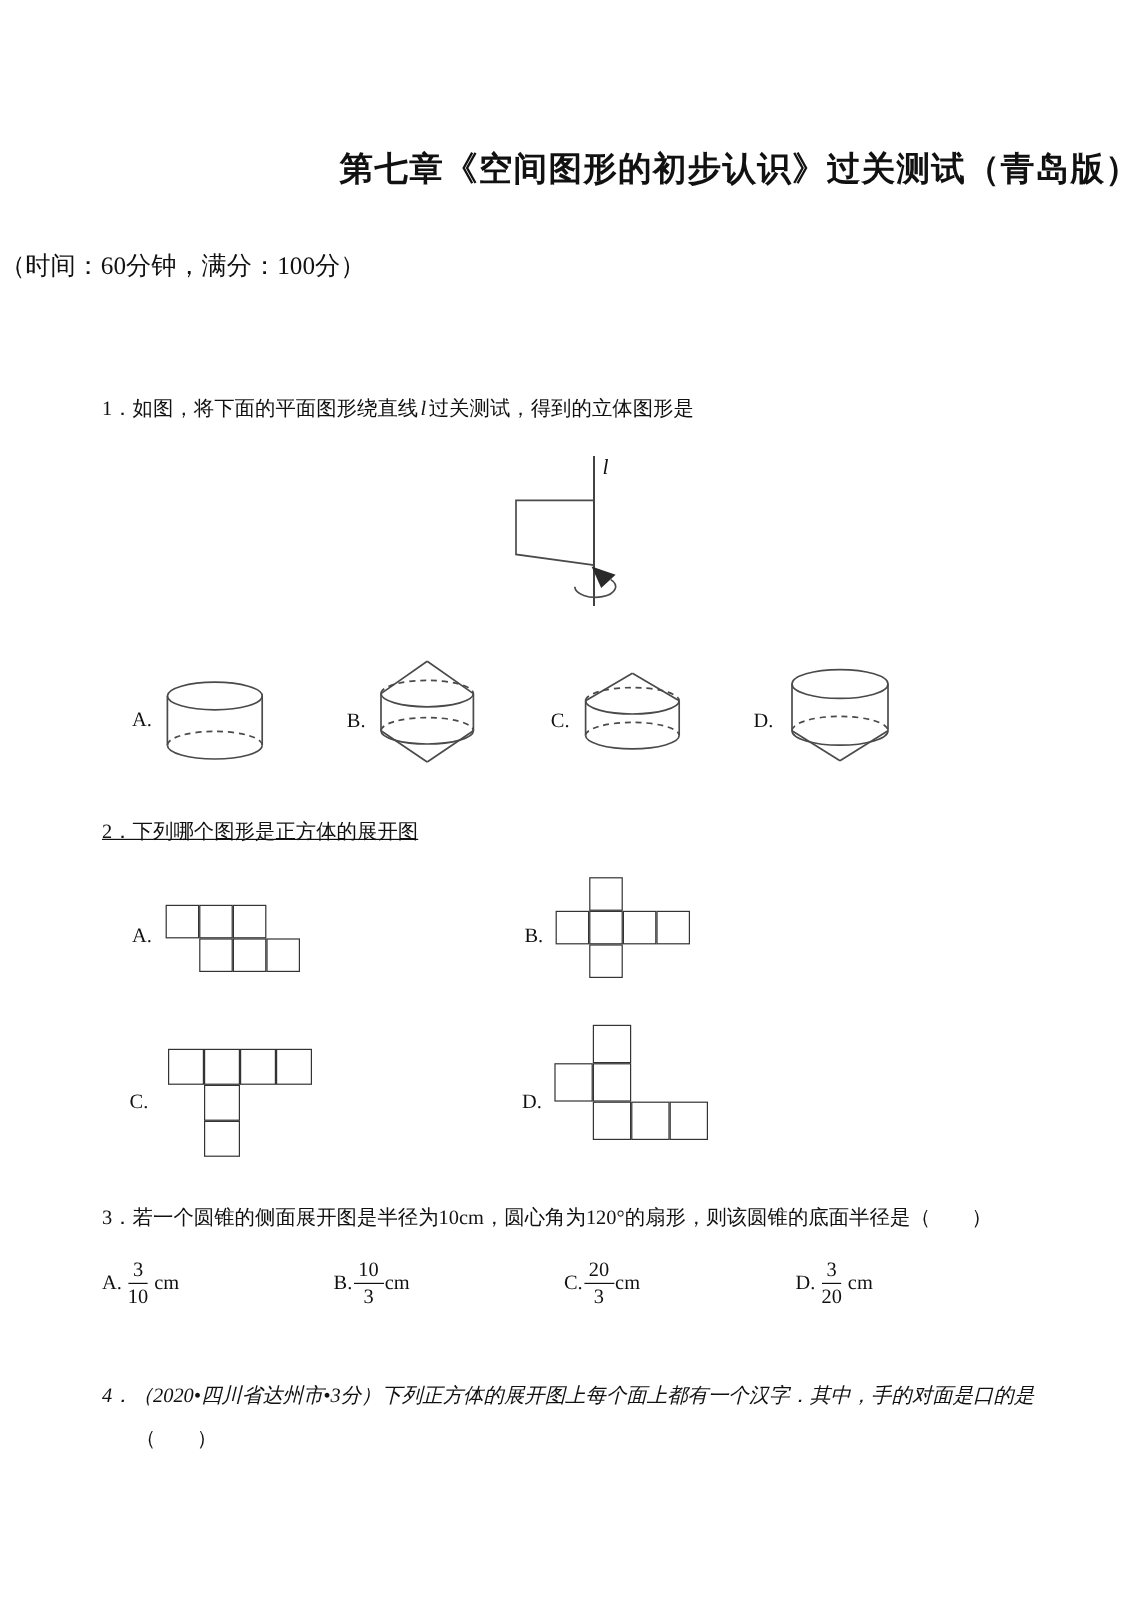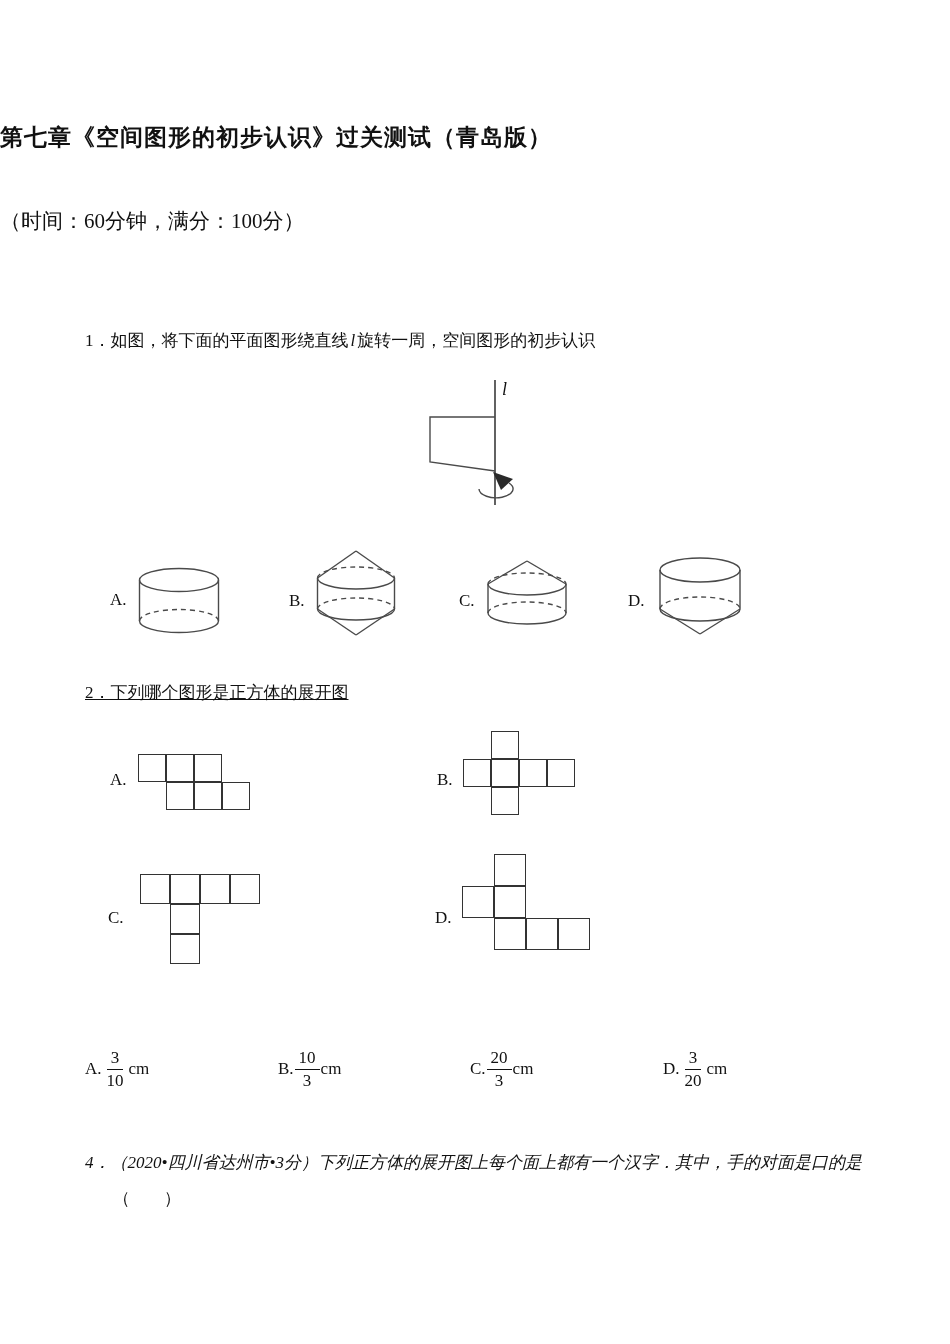--- a/index.html
+++ b/index.html
@@ -6,21 +6,21 @@
   .page{
     position:relative;
     width:950px;height:1344px;
     background:#ffffff;
     font-family:"Liberation Serif","DejaVu Serif",serif;
     color:#111111;
     overflow:hidden;
   }
   .title{
     position:absolute;top:122px;left:0;width:100%;
-    text-align:left;font-size:23px;font-weight:bold;
+    text-align:right;font-size:28px;font-weight:bold;
     letter-spacing:1px;white-space:nowrap;
   }
   .subtitle{
     position:absolute;top:207px;left:0;width:100%;
     text-align:left;font-size:21px;white-space:nowrap;
   }
   .section-heading{
     position:absolute;left:85px;top:276px;
     font-size:17px;font-weight:bold;white-space:nowrap;
   }
@@ -55,21 +55,21 @@
   .frac .den{display:block;padding:1px 4px 0 4px;}
 </style>
 </head>
 <body>
 
 <div class="page">
 
   <div class="title">第七章《空间图形的初步认识》过关测试（青岛版）</div>
   <div class="subtitle">（时间：60分钟，满分：100分）</div>
 
-  <div class="qtext" style="top:329px;"><span>1．如图，将下面的平面图形绕直线</span><span class="var">l</span><span>旋转一周，空间图形的初步认识</span></div>
+  <div class="qtext" style="top:329px;"><span>1．如图，将下面的平面图形绕直线</span><span class="var">l</span><span>过关测试，得到的立体图形是</span></div>
 
   <svg class="fig" style="left:415px;top:372px;" width="125" height="140" viewBox="0 0 125 140">
     <line class="axis" x1="80" y1="8" x2="80" y2="133"></line>
     <text x="87" y="23" font-size="18" font-style="italic">l</text>
     <polyline points="80,45 15,45 15,90 80,99"></polyline>
     <path d="M 64,117 A 17 9 0 1 0 94,111"></path>
     <polygon class="arrowhead" points="78,100 98,107 86,118"></polygon>
   </svg>
 
   <span class="opt-label" style="left:110px;top:590px;">A.</span>
@@ -153,20 +153,21 @@
   <span class="opt-label" style="left:435px;top:908px;">D.</span>
   <div class="net" style="left:462px;top:854px;">
       <div class="net-cell" style="left: 32px; top: 0px; width: 32px; height: 32px;"></div>
       <div class="net-cell" style="left: 0px; top: 32px; width: 32px; height: 32px;"></div>
       <div class="net-cell" style="left: 32px; top: 32px; width: 32px; height: 32px;"></div>
       <div class="net-cell" style="left: 32px; top: 64px; width: 32px; height: 32px;"></div>
       <div class="net-cell" style="left: 64px; top: 64px; width: 32px; height: 32px;"></div>
       <div class="net-cell" style="left: 96px; top: 64px; width: 32px; height: 32px;"></div>
     </div>
 
+  <div class="qtext" style="top:1003px;">3．若一个圆锥的侧面展开图是半径为10cm，圆心角为120°的扇形，则该圆锥的底面半径是（　　）</div>
 
   <div class="frac-opt" style="left:85px;top:1048px;">
     <span>A.</span>
       <span class="frac">
         <span class="num">3</span>
         <span class="den">10</span>
       </span>
       <span>cm</span>
   </div>
   <div class="frac-opt" style="left:278px;top:1048px;">

